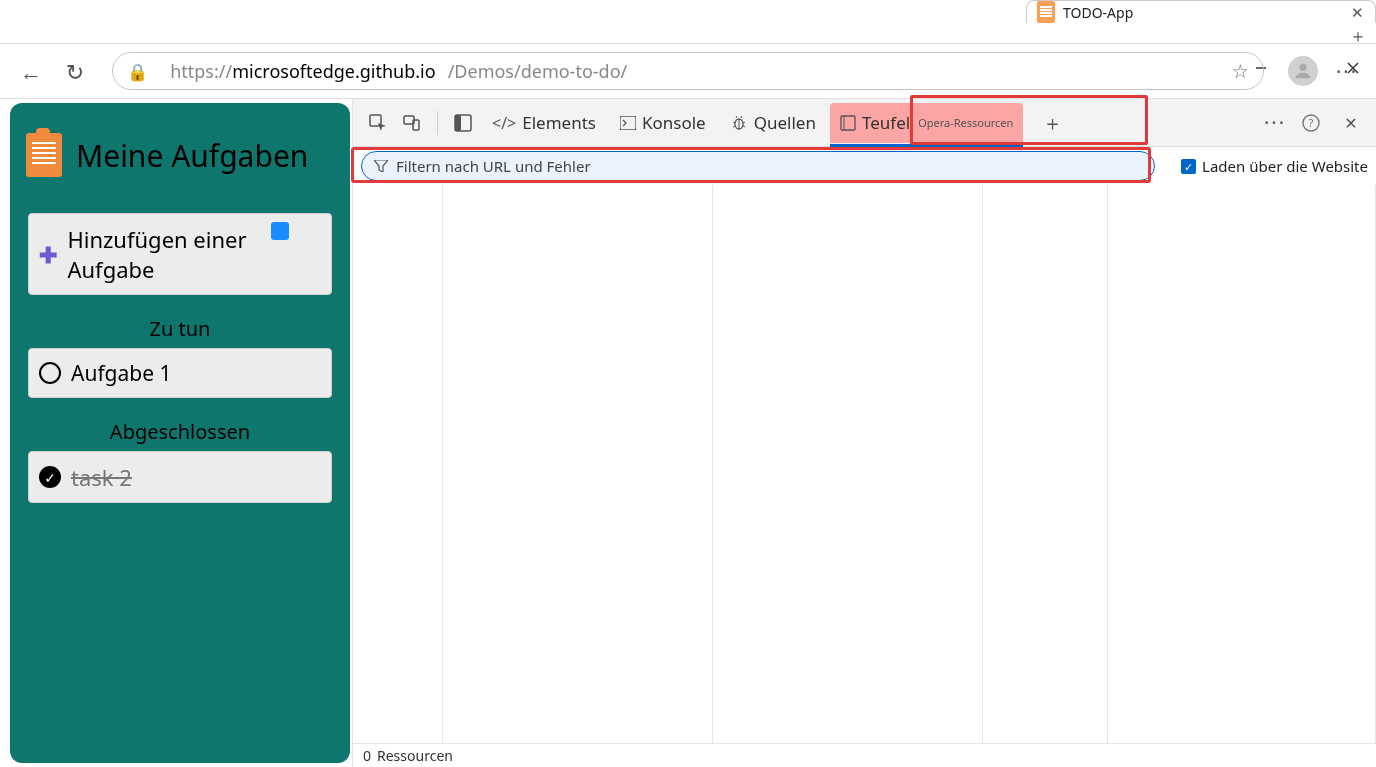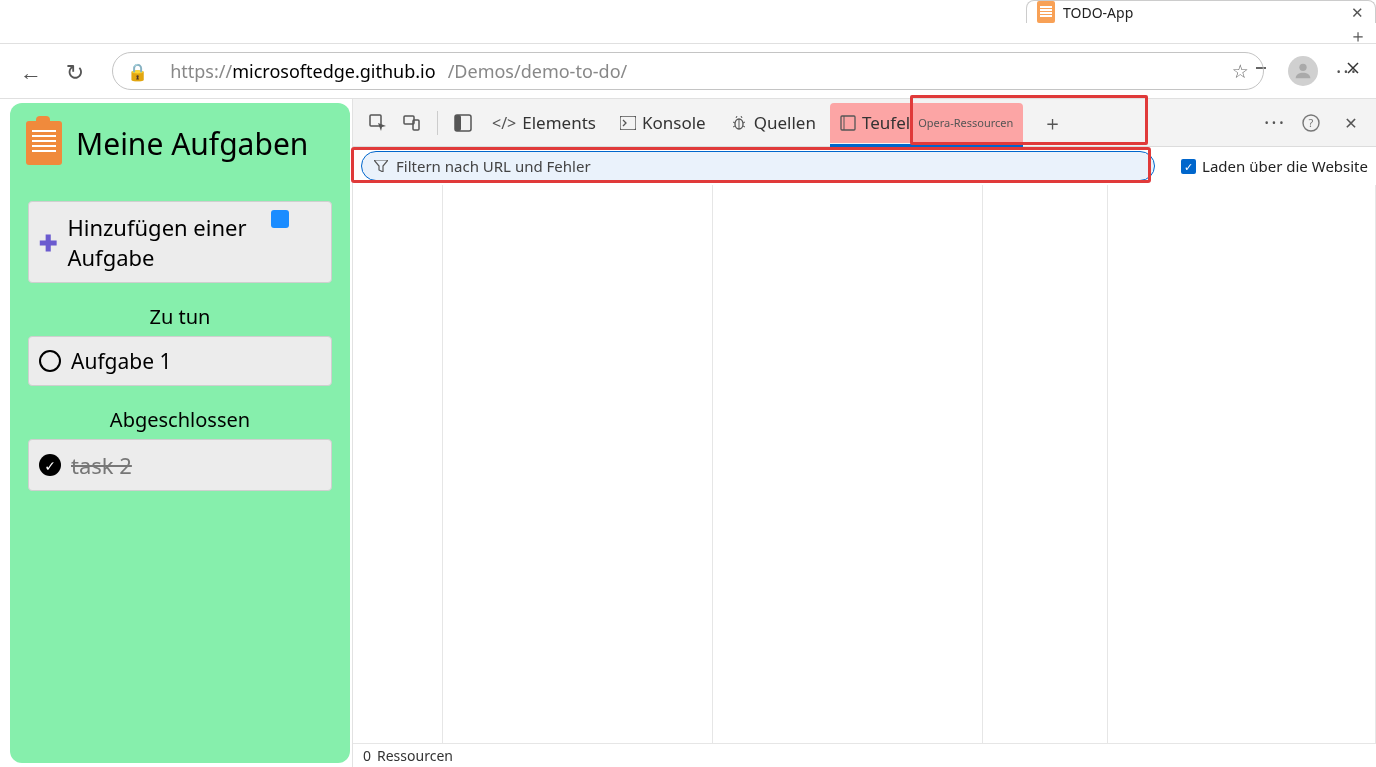--- a/index.html
+++ b/index.html
@@ -25,21 +25,21 @@
 .urlbox .url .dark { color:#000; }
 .urlbox .url .grey { color:#888;margin-left:12px; }
 .urlbox .star { font-size:19px; color:#666; cursor:pointer; }
 .avatar { width:30px; height:30px; border-radius:50%; background:#d0d0d0; display:flex; align-items:center; justify-content:center; font-size:16px; color:#888; }
 .moredots { font-size:20px; color:#555; cursor:pointer; letter-spacing:2px; }
 
 
 .main { display:flex; height:calc(767px - 44px - 55px); }
 
 
-.left { width:340px; background:#86efac; padding:12px 10px; border-radius:12px; margin:4px 0 4px 10px; overflow:hidden; position:relative; }
+.left { width:340px; background:#0f766e; padding:24px 10px; border-radius:12px; margin:4px 0 4px 10px; overflow:hidden; position:relative; }
 .app-header { display:flex; align-items:center; gap:14px; height:56px; margin-bottom:30px; }
 .clip-ico { width:36px; height:44px; background:#f08a3c; border-radius:3px; margin-left:6px; position:relative; }
 .clip-ico::before { content:""; position:absolute; top:-5px; left:10px; width:14px; height:10px; background:#f08a3c; border-radius:4px 4px 0 0; }
 .clip-ico::after { content:""; position:absolute; left:6px; right:6px; top:9px; height:2px; background:#fff; box-shadow:0 5px 0 #fff,0 10px 0 #fff,0 15px 0 #fff,0 20px 0 #fff; }
 .app-title { font-size:30px; color:#000; }
 .card { background:#ececec; border:1px solid #cfcfcf; border-radius:4px; padding:10px 10px; margin:6px 8px; display:flex; align-items:center; gap:10px; font-size:22px; cursor:pointer; position:relative; }
 .plus-ico { color:#6b5bcf; font-size:22px; font-weight:bold; }
 .badge { position:absolute; right:42px; top:8px; width:18px; height:18px; background:#1a8cff; border-radius:3px; }
 .section-lbl { text-align:center; font-size:20px; color:#000; margin:20px 0 6px; }
 .task-circle { width:22px; height:22px; border:2px solid #000; border-radius:50%; display:inline-block; }

